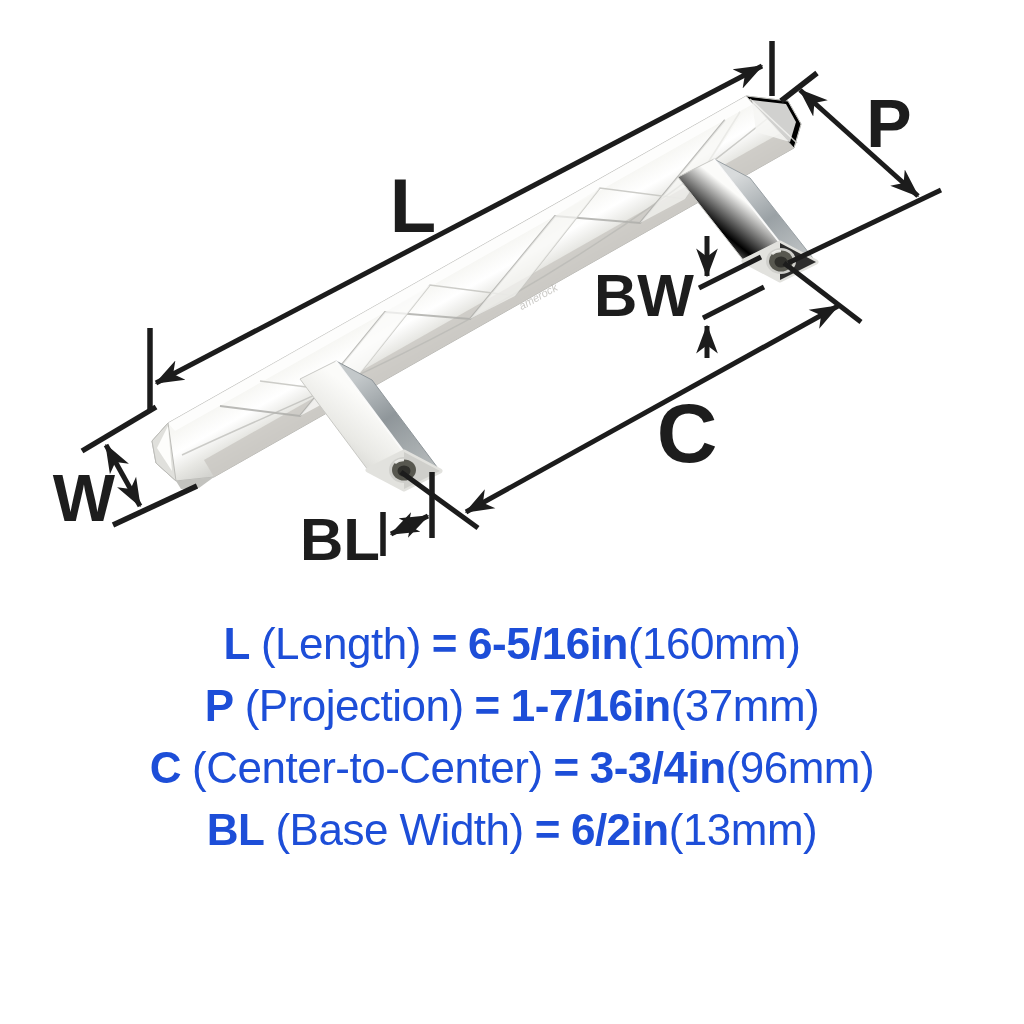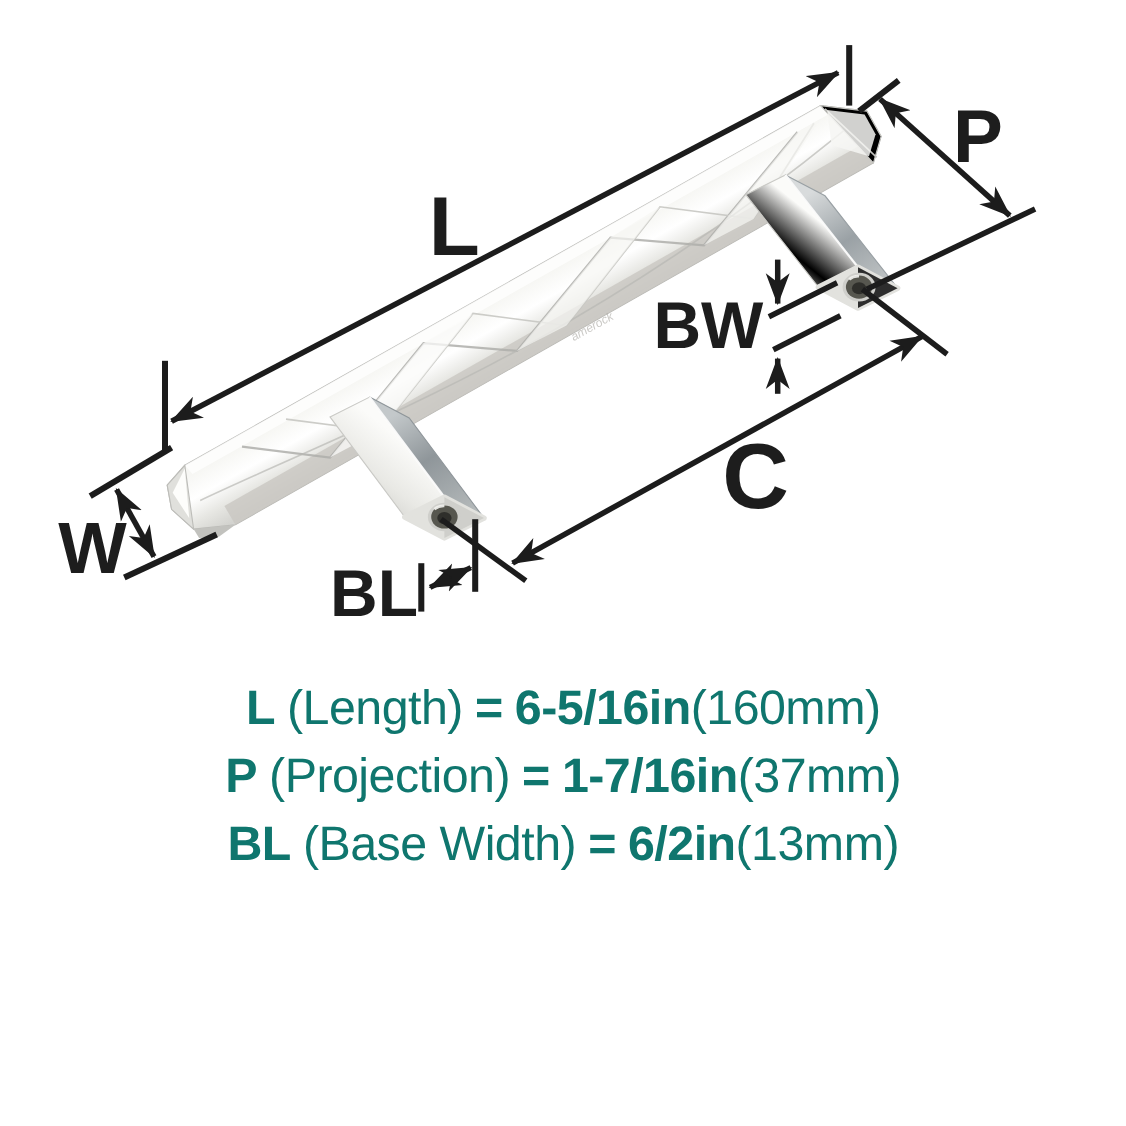--- a/index.html
+++ b/index.html
@@ -1,20 +1,20 @@
 <!DOCTYPE html>
 <html><head>
 <meta charset="utf-8">
 <style>
   html,body{margin:0;padding:0;background:#ffffff;}
   .stage{position:relative;width:1024px;height:1024px;background:#ffffff;overflow:hidden;
          font-family:"Liberation Sans", sans-serif;}
   .diagram-svg{position:absolute;left:0;top:0;}
   .dim-letter{font-family:"Liberation Sans", sans-serif;font-weight:bold;fill:#1d1d1d;}
-  .specs{position:absolute;left:0;right:0;top:613px;color:#0f766e;}
+  .specs{position:absolute;left:0;right:0;top:613px;color:#1d4ed8;}
   .spec-row{text-align:center;line-height:62px;font-size:44px;letter-spacing:-0.5px;white-space:nowrap;}
   .sp-code{font-weight:bold;margin-right:11px;}
   .sp-name{font-weight:400;margin-right:11px;}
   .sp-eq{font-weight:bold;margin-right:11px;}
   .sp-inch{font-weight:bold;}
   .sp-mm{font-weight:400;}
 </style>
 </head>
 <body>
 
@@ -149,17 +149,20 @@
   </svg>
 
   <div class="specs">
     <div class="spec-row">
       <span class="sp-code">L</span><span class="sp-name">(Length)</span><span class="sp-eq">=</span><span class="sp-inch">6-5/16in</span><span class="sp-mm">(160mm)</span>
     </div>
     <div class="spec-row">
       <span class="sp-code">P</span><span class="sp-name">(Projection)</span><span class="sp-eq">=</span><span class="sp-inch">1-7/16in</span><span class="sp-mm">(37mm)</span>
     </div>
     <div class="spec-row">
+      <span class="sp-code">C</span><span class="sp-name">(Center-to-Center)</span><span class="sp-eq">=</span><span class="sp-inch">3-3/4in</span><span class="sp-mm">(96mm)</span>
+    </div>
+    <div class="spec-row">
       <span class="sp-code">BL</span><span class="sp-name">(Base Width)</span><span class="sp-eq">=</span><span class="sp-inch">6/2in</span><span class="sp-mm">(13mm)</span>
     </div>
   </div>
 
 </div>
 
 </body></html>

